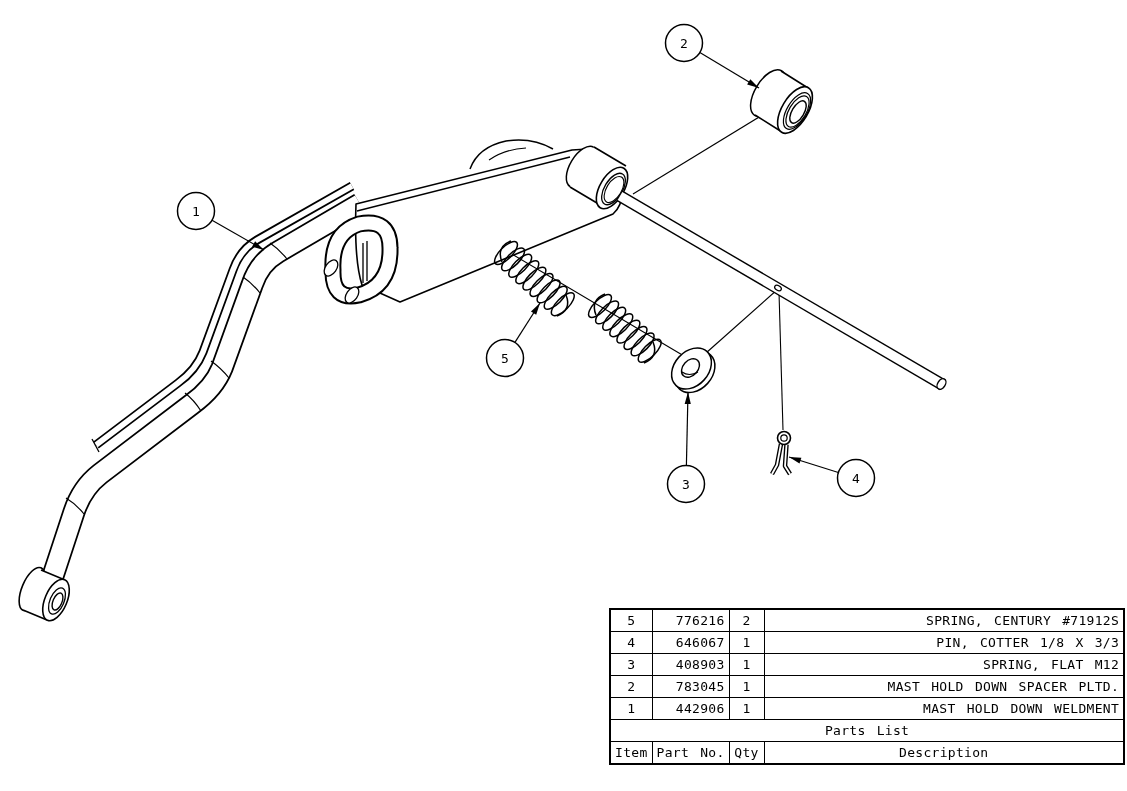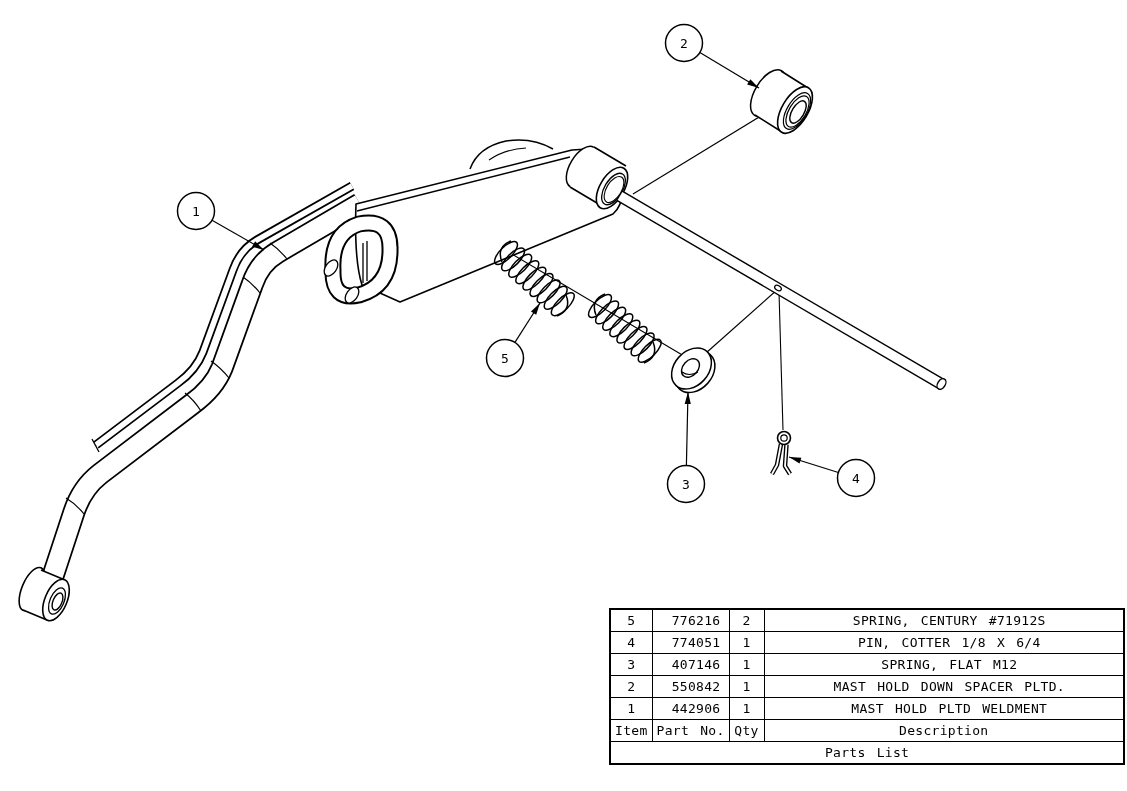--- a/index.html
+++ b/index.html
@@ -20,21 +20,21 @@
     padding:0 4px;
     font-size:13px;
     line-height:21px;
     letter-spacing:.3px;
     word-spacing:3px;
     color:#000;
     white-space:nowrap;
     overflow:hidden;
   }
   .parts-table td.c{text-align:center;}
-  .parts-table td.l{text-align:center;padding-left:15px;}
+  .parts-table td.l{text-align:right;padding-left:15px;}
   text.balloon-num{font-family:"DejaVu Sans Mono",monospace;font-size:13px;fill:#000;}
 </style>
 </head>
 <body>
 
 <svg id="drawing" width="1127" height="791" viewBox="0 0 1127 791" xmlns="http://www.w3.org/2000/svg">
 
   <g stroke="#000" stroke-width="1.1" fill="none">
     <line x1="633" y1="194" x2="764" y2="114"></line>
     <line x1="500" y1="247" x2="684" y2="356"></line>
@@ -191,45 +191,45 @@
   </colgroup>
   <tbody id="plist-body">
       <tr>
         <td class="c">5</td>
         <td class="l">776216</td>
         <td class="c">2</td>
         <td class="l">SPRING, CENTURY #71912S</td>
       </tr>
       <tr>
         <td class="c">4</td>
-        <td class="l">774051</td>
-        <td class="c">1</td>
-        <td class="l">PIN, COTTER 1/8 X 6/4</td>
+        <td class="l">646067</td>
+        <td class="c">1</td>
+        <td class="l">PIN, COTTER 1/8 X 3/3</td>
       </tr>
       <tr>
         <td class="c">3</td>
-        <td class="l">407146</td>
+        <td class="l">408903</td>
         <td class="c">1</td>
         <td class="l">SPRING, FLAT M12</td>
       </tr>
       <tr>
         <td class="c">2</td>
-        <td class="l">550842</td>
+        <td class="l">783045</td>
         <td class="c">1</td>
         <td class="l">MAST HOLD DOWN SPACER PLTD.</td>
       </tr>
       <tr>
         <td class="c">1</td>
         <td class="l">442906</td>
         <td class="c">1</td>
-        <td class="l">MAST HOLD PLTD WELDMENT</td>
+        <td class="l">MAST HOLD DOWN WELDMENT</td>
+      </tr>
+      <tr>
+        <td colspan="4" class="c">Parts List</td>
       </tr>
       <tr>
         <td class="c">Item</td>
         <td class="c">Part No.</td>
         <td class="c">Qty</td>
         <td class="c">Description</td>
       </tr>
-      <tr>
-        <td colspan="4" class="c">Parts List</td>
-      </tr>
     </tbody>
 </table>
 
 </body></html>

